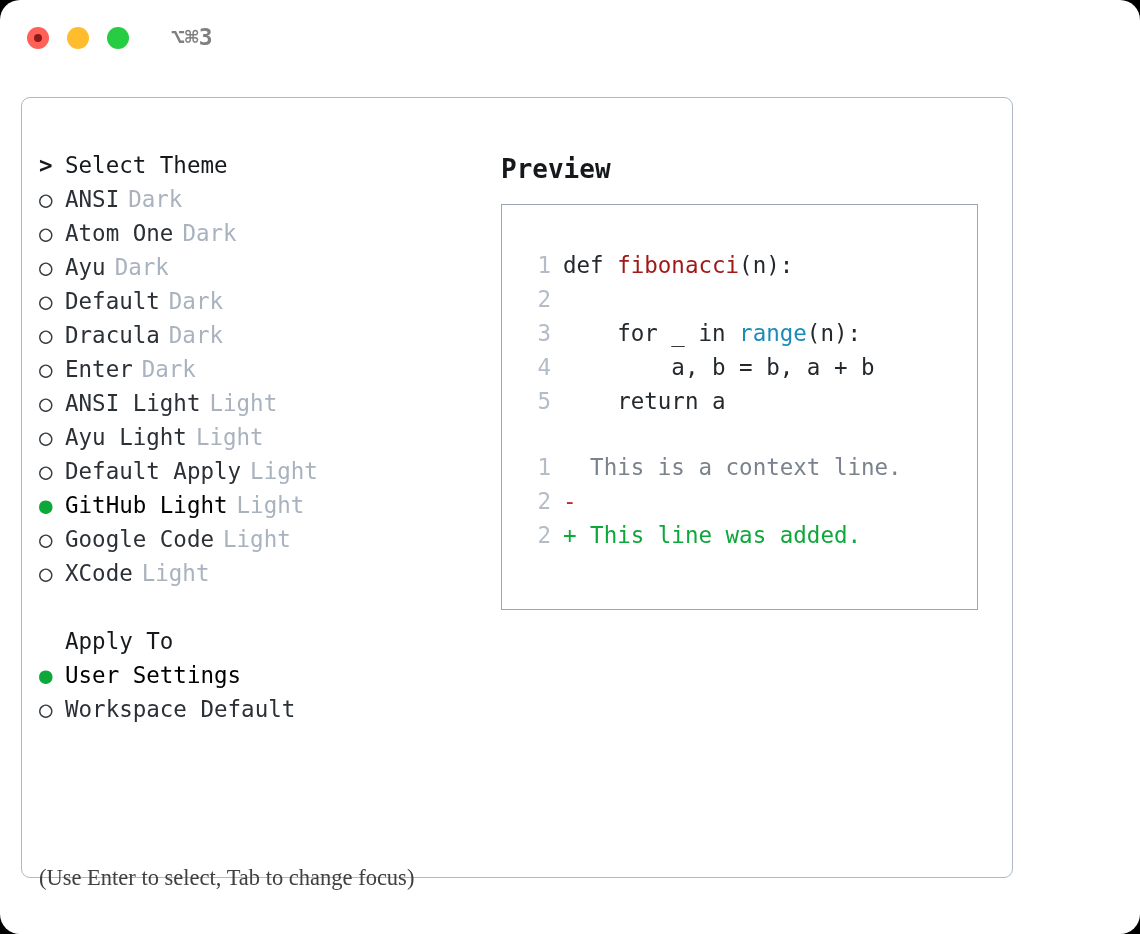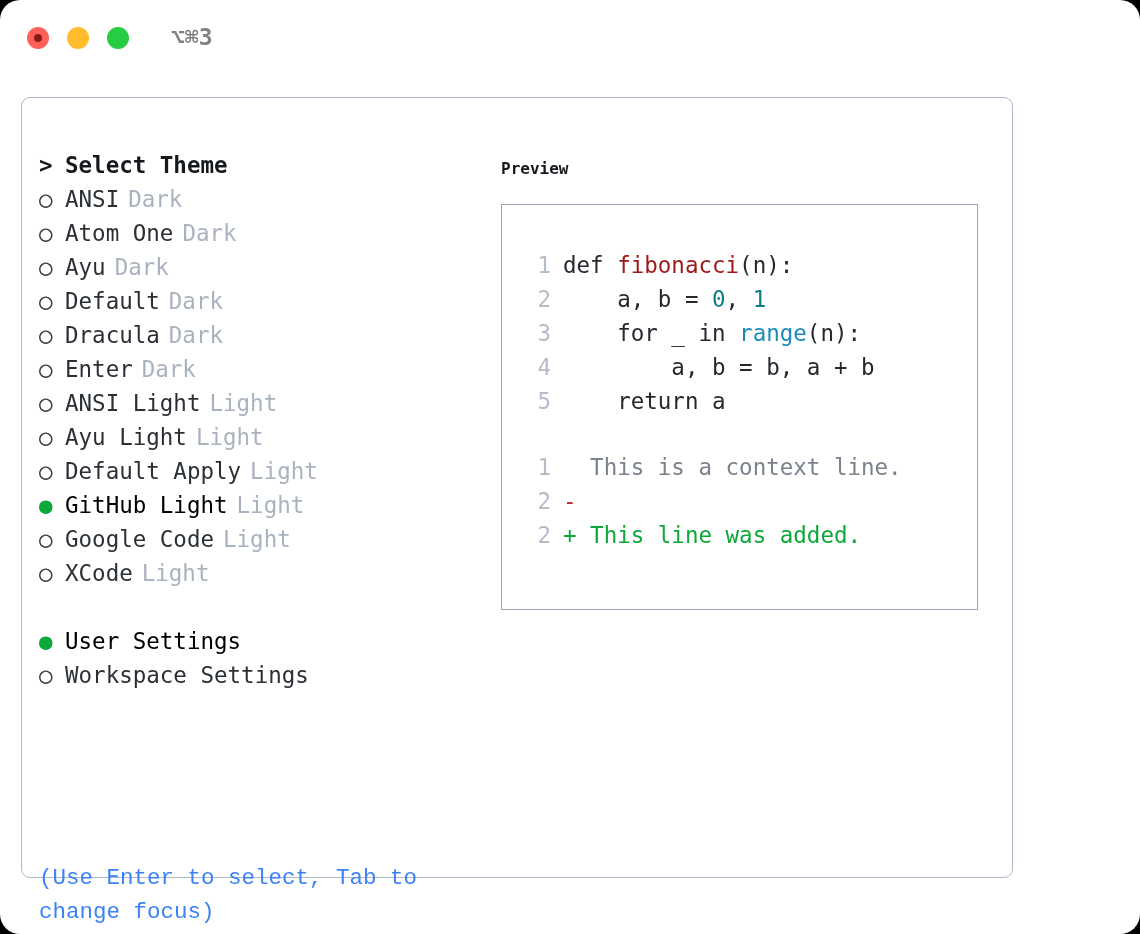--- a/index.html
+++ b/index.html
@@ -107,52 +107,52 @@
 
   .header-row .marker {
     color: #15181c;
     font-weight: bold;
   }
 
   .label {
     color: #2b3036;
   }
   .label.sel { color: #000000; }
-  .label.bold { font-weight: bold; color: #15181c; }
+  .label.bold { font-weight: normal; color: #15181c; }
 
   .suffix {
     color: #a9b2bf;
     margin-left: 9px;
   }
 
   .spacer-row { height: 34px; }
 
   .hint {
     position: absolute;
     left: 17px;
     top: 763px;
     width: 420px;
-    font-family: Liberation Mono, monospace;
+    font-family: Liberation Serif, serif;
     font-size: 22.5px;
     line-height: 34px;
-    color: #3b82f6;
+    color: #404040;
     white-space: normal;
   }
 
   
   .right-col {
     position: absolute;
     left: 479px;
     top: 54px;
     width: 490px;
   }
 
   .preview-title {
     font-family: "DejaVu Sans Mono", monospace;
-    font-size: 16px;
+    font-size: 26px;
     font-weight: bold;
     color: #15181c;
     line-height: 34px;
   }
 
   .code-box {
     position: absolute;
     left: 0;
     top: 52px;
     width: 477px;
@@ -285,48 +285,51 @@
       </div>
 
       <div class="row">
         <span class="marker">○</span>
         <span class="label">XCode</span>
         <span class="suffix">Light</span>
       </div>
 
       <div class="spacer-row"></div>
 
+      <div class="row">
+        <span class="marker"></span>
+        <span class="label bold">Apply To</span>
+      </div>
 
       <div class="row">
         <span class="marker sel">●</span>
         <span class="label sel">User Settings</span>
       </div>
 
       <div class="row">
         <span class="marker">○</span>
-        <span class="label">Workspace Settings</span>
+        <span class="label">Workspace Default</span>
       </div>
     </div>
 
     <div class="hint">(Use Enter to select, Tab to change focus)</div>
 
     <div class="right-col">
       <div class="preview-title">Preview</div>
 
       <div class="code-box">
         <div class="code-inner">
 
           <div class="cline">
             <span class="lno">1</span>
             <span class="ctext"><span class="tok-kw">def </span><span class="tok-fn">fibonacci</span><span class="tok-plain">(n):</span></span>
           </div>
 
           <div class="cline">
             <span class="lno">2</span>
-            <span class="ctext"><span class="tok-plain">    a, b = </span><span class="tok-num">0</span><span class="tok-plain">, </span><span class="tok-num">1</span></span>
           </div>
 
           <div class="cline">
             <span class="lno">3</span>
             <span class="ctext"><span class="tok-plain">    for _ in </span><span class="tok-bi">range</span><span class="tok-plain">(n):</span></span>
           </div>
 
           <div class="cline">
             <span class="lno">4</span>
             <span class="ctext"><span class="tok-plain">        a, b = b, a + b</span></span>

